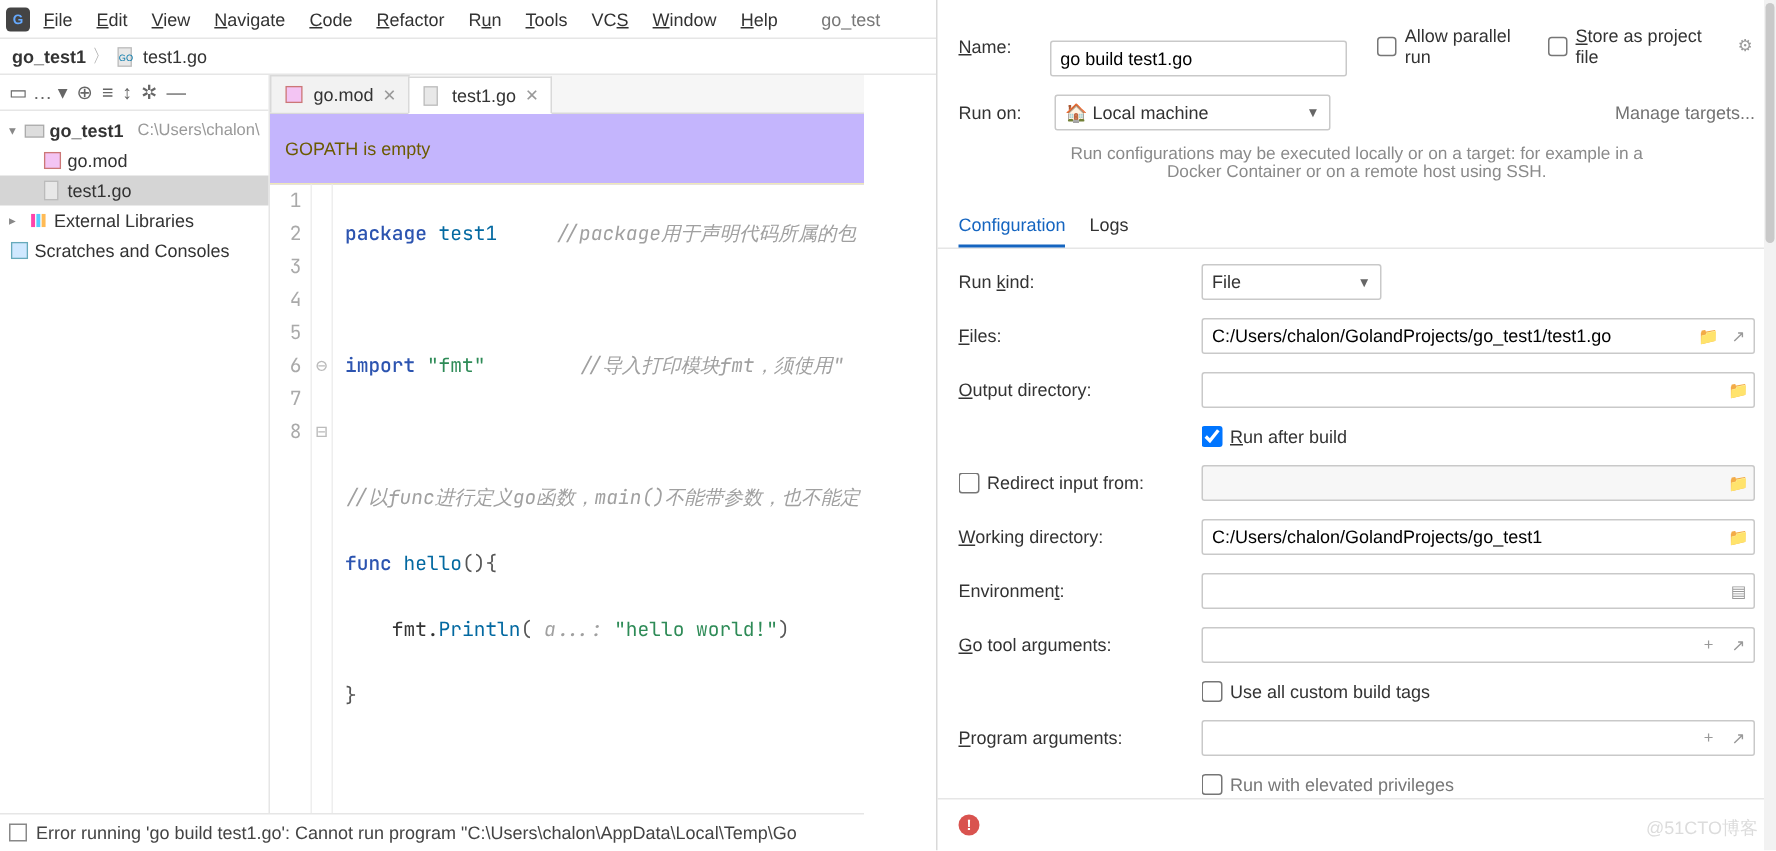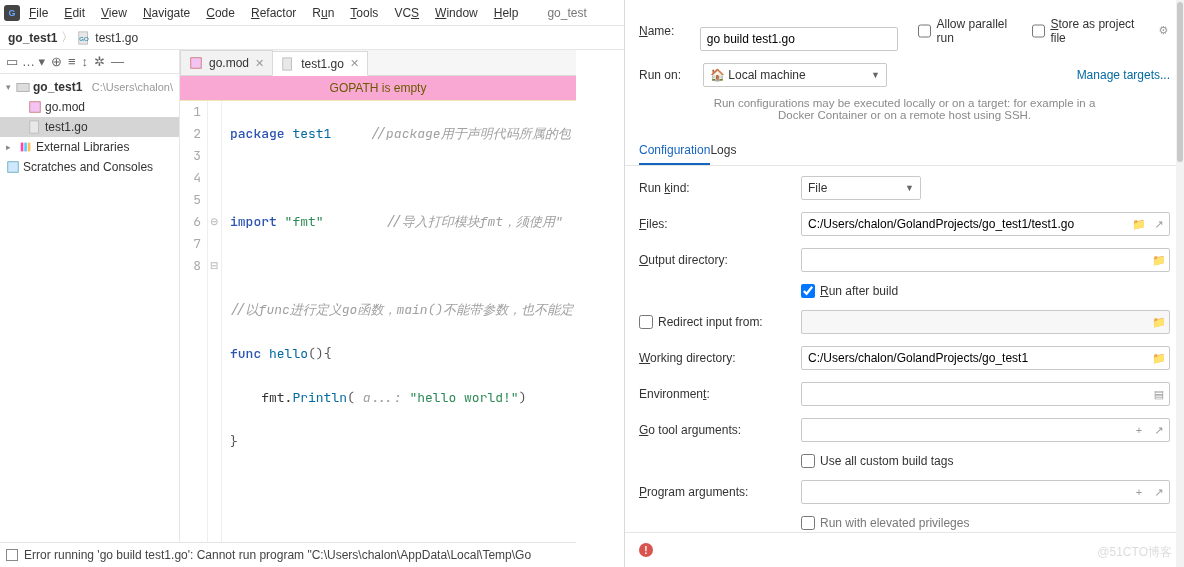--- a/index.html
+++ b/index.html
@@ -19,21 +19,21 @@
   .tree-row { display:flex; align-items:center; height:20px; padding:0 6px; gap:3px;}
   .tree-row.sel { background:#d5d5d5;}
   .twisty { width:10px; color:#888; font-size:9px;}
   .tico { width:14px; height:14px; display:inline-flex; align-items:center; justify-content:center;}
   .proj-path { color:#999; font-size:11px; }
   .editor-pane { flex:1; display:flex; flex-direction:column; min-width:0;}
   .tab-bar { height:26px; display:flex; align-items:flex-end; border-bottom:1px solid #d9d9d9; background:#f6f6f6;}
   .tab { height:25px; display:flex; align-items:center; padding:0 8px; gap:6px; border:1px solid #d9d9d9; border-bottom:none; background:#f2f2f2; margin-right:-1px; font-size:12px;}
   .tab.active { background:#fff; border-bottom:1px solid #fff; position:relative; top:1px;}
   .tab .close { color:#999; font-size:11px;}
-  .banner { background:#f9a8d4; color:#6b5a00; padding:5px 10px; border-bottom:1px solid #eee8b7; font-size:12px;text-align:center;}
+  .banner { background:#c4b5fd; color:#6b5a00; padding:16px 10px; border-bottom:1px solid #eee8b7; font-size:12px;}
   .code-area { flex:1; display:flex; font-family:"JetBrains Mono",Consolas,monospace; font-size:13px; line-height:22px;}
   .gutter { width:28px; text-align:right; color:#aaa; padding:0 6px; border-right:1px solid #eee;}
   .fold-gutter { width:14px; border-right:1px solid #eee; color:#bbb; text-align:center;}
   .code { flex:1; padding:0 8px; white-space:pre; overflow:hidden;}
   .kw { color:#2c54b0; font-weight:500;}
   .ident { color:#0369a1;}
   .str { color:#2e8b57;}
   .cmt { color:#a0a0a0; font-style:italic;}
   .punct{color:#555;}
   .status-bar { position:absolute; bottom:0; left:0; width:576px; height:25px; display:flex; align-items:center; padding:0 6px; border-top:1px solid #e6e6e6; font-size:12px; color:#444; background:#fff;}
@@ -42,23 +42,23 @@
   .dialog { position:absolute; top:0; right:0; bottom:0; width:560px; background:#fff; border-left:1px solid #d9d9d9; display:flex; flex-direction:column;}
   .scrollbar { position:absolute; right:0; top:0; bottom:0; width:8px; background:#f2f2f2;}
   .scrollbar .thumb { position:absolute; top:2px; left:1px; right:1px; height:160px; background:#c9c9c9; border-radius:3px;}
   .dlg-row { display:flex; align-items:center; padding:6px 14px; gap:10px;}
   .dlg-row .lbl{ width:54px;}
   input.text, .combo, .field { border:1px solid #c9c9c9; background:#fff; height:24px; padding:2px 6px; font-family:inherit; font-size:12px; border-radius:2px;}
   .chk { display:flex; align-items:center; gap:5px;}
   .chk input{ width:14px; height:14px;}
   .combo { display:flex; align-items:center; justify-content:space-between; flex:1;}
   .combo .arrow{ color:#666; font-size:9px; padding-left:6px;}
-  a.link{ color:#0369a1; text-decoration:none;}
+  a.link{ color:#737373; text-decoration:none;}
   .dlg-hint{ color:#8a8a8a; font-size:11.5px; text-align:center; padding:4px 80px 12px;}
-  .tabs2 { display:flex; padding:0 14px; border-bottom:1px solid #e6e6e6; margin-top:4px;}
+  .tabs2 { display:flex; gap:16px; padding:0 14px; border-bottom:1px solid #e6e6e6; margin-top:4px;}
   .tabs2 .t2 { padding:6px 0; cursor:default; color:#333;}
   .tabs2 .t2.active{ color:#1565c0; border-bottom:2px solid #1565c0; font-weight:500;}
   .form-area{ padding:10px 14px; overflow:hidden;}
   .frow{ display:flex; align-items:center; margin-bottom:12px; gap:22px;}
   .flbl{ width:140px;}
   .fval{ flex:1;}
   .fval .field{ width:100%;}
   .fval.withicons{ position:relative;}
   .icon-r { position:absolute; right:4px; top:50%; transform:translateY(-50%); display:flex; gap:6px;}
   .miniico{ width:14px; height:14px; color:#999; display:flex; align-items:center; justify-content:center; font-size:11px;}

